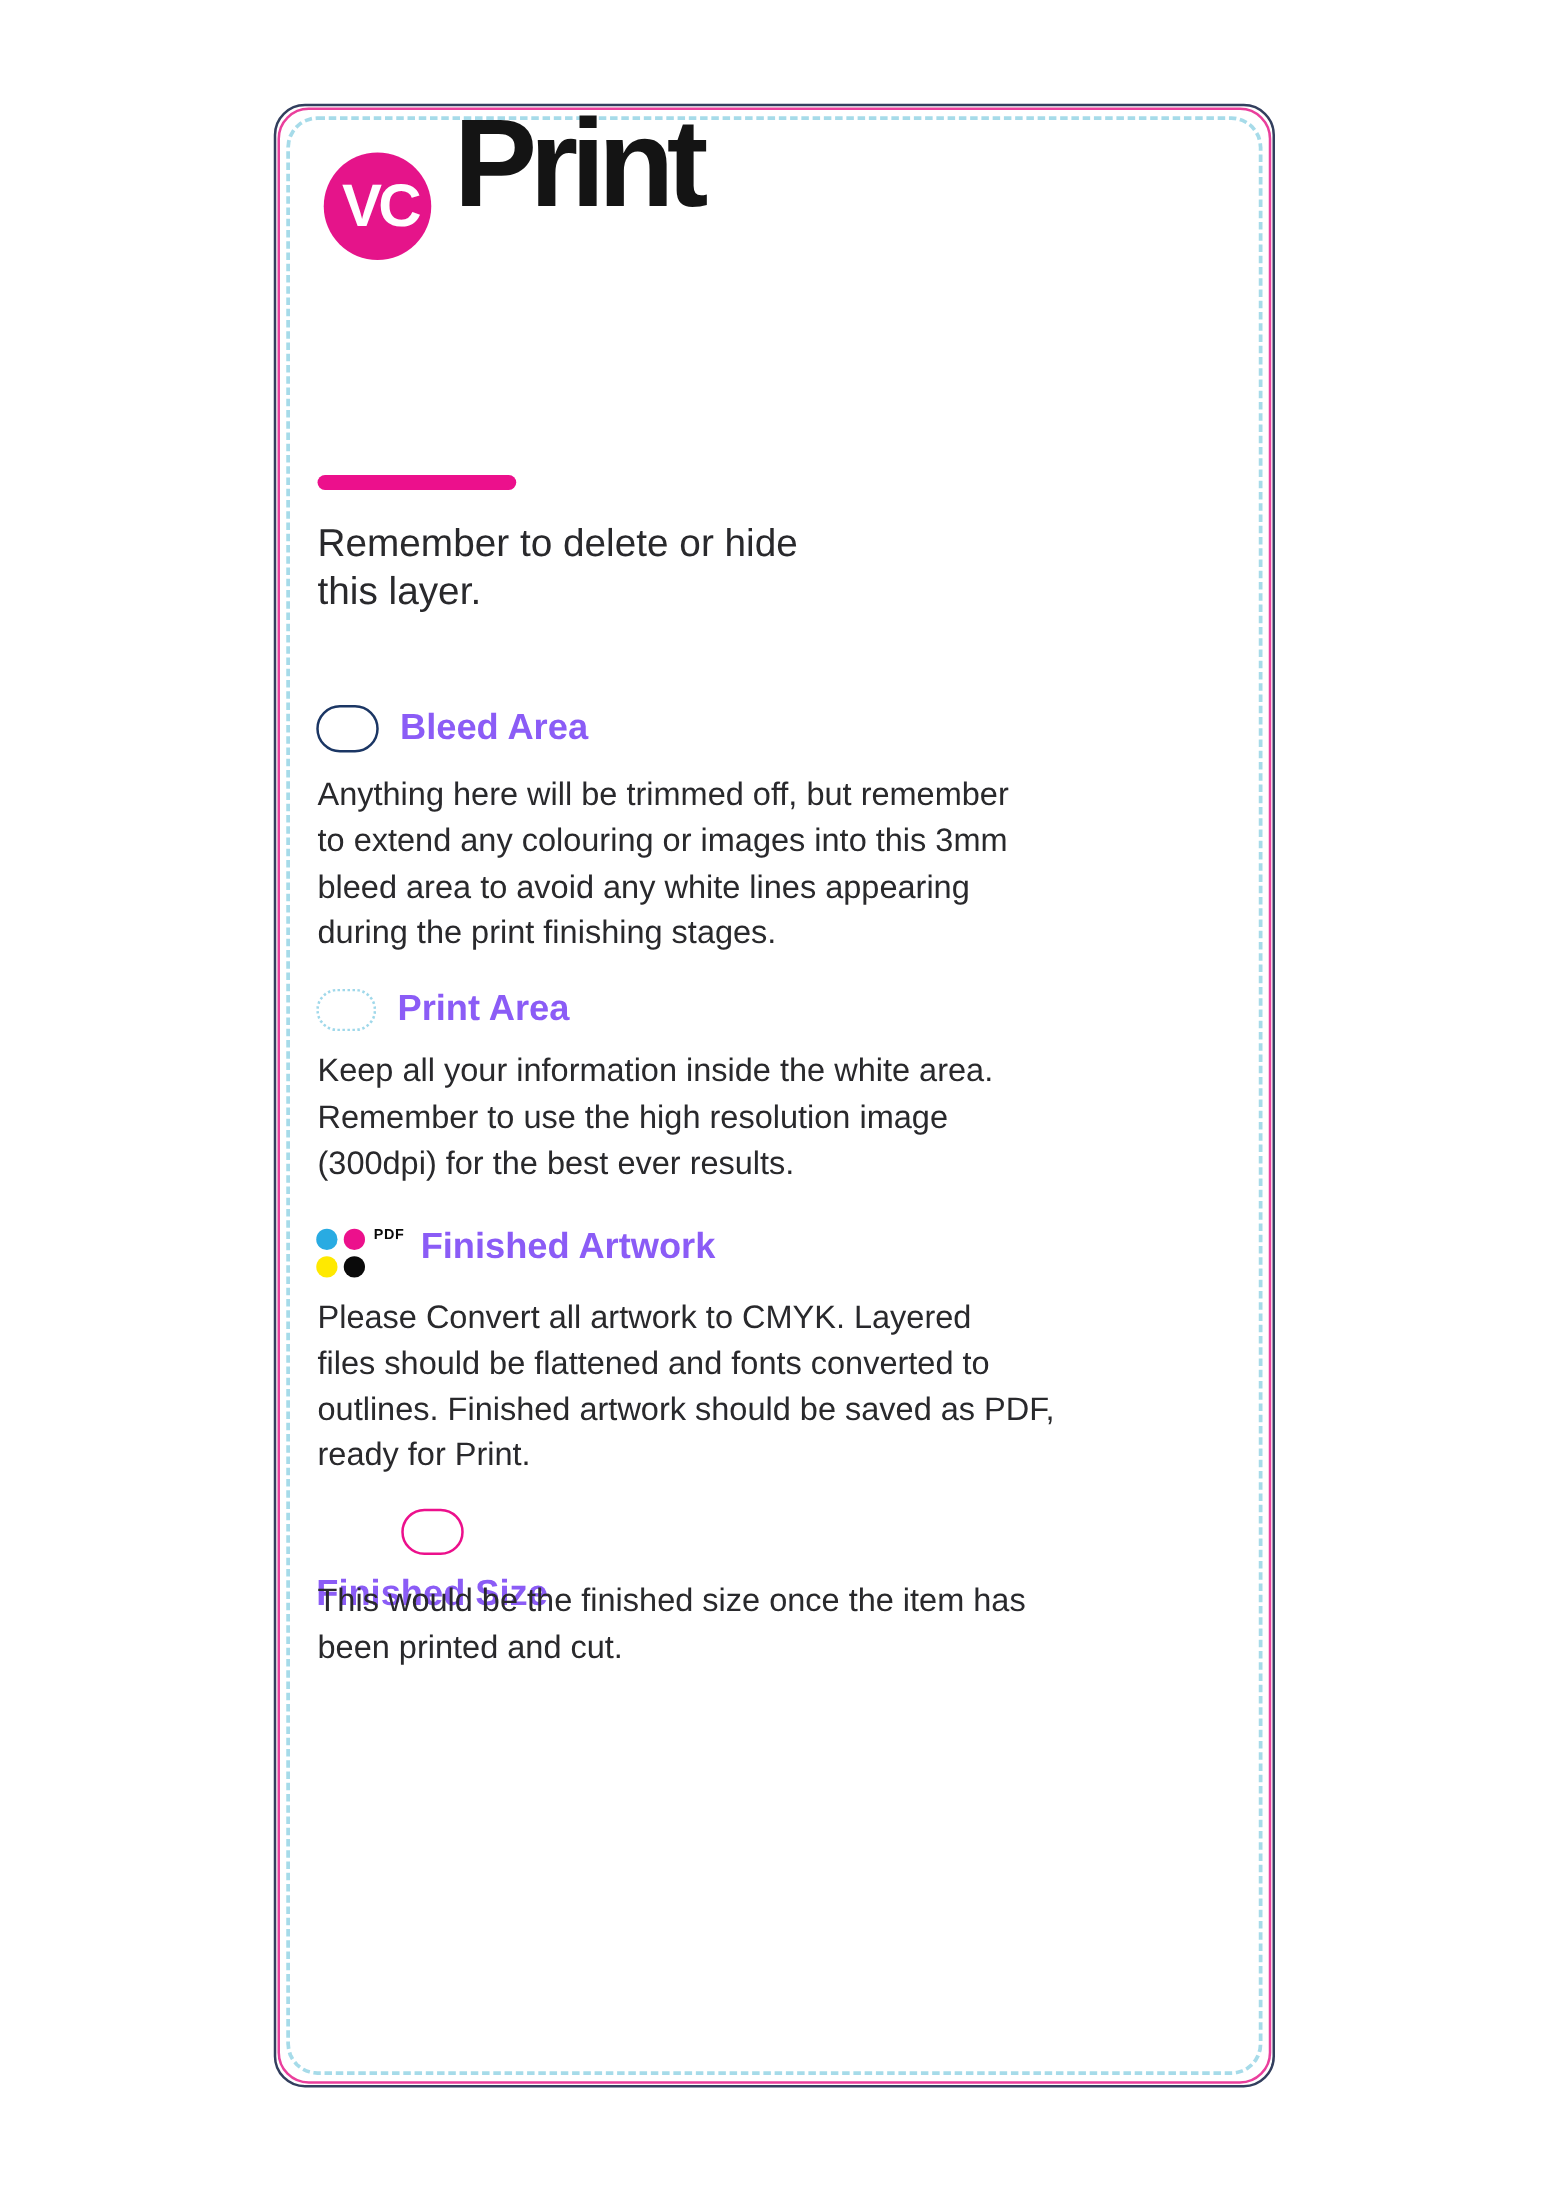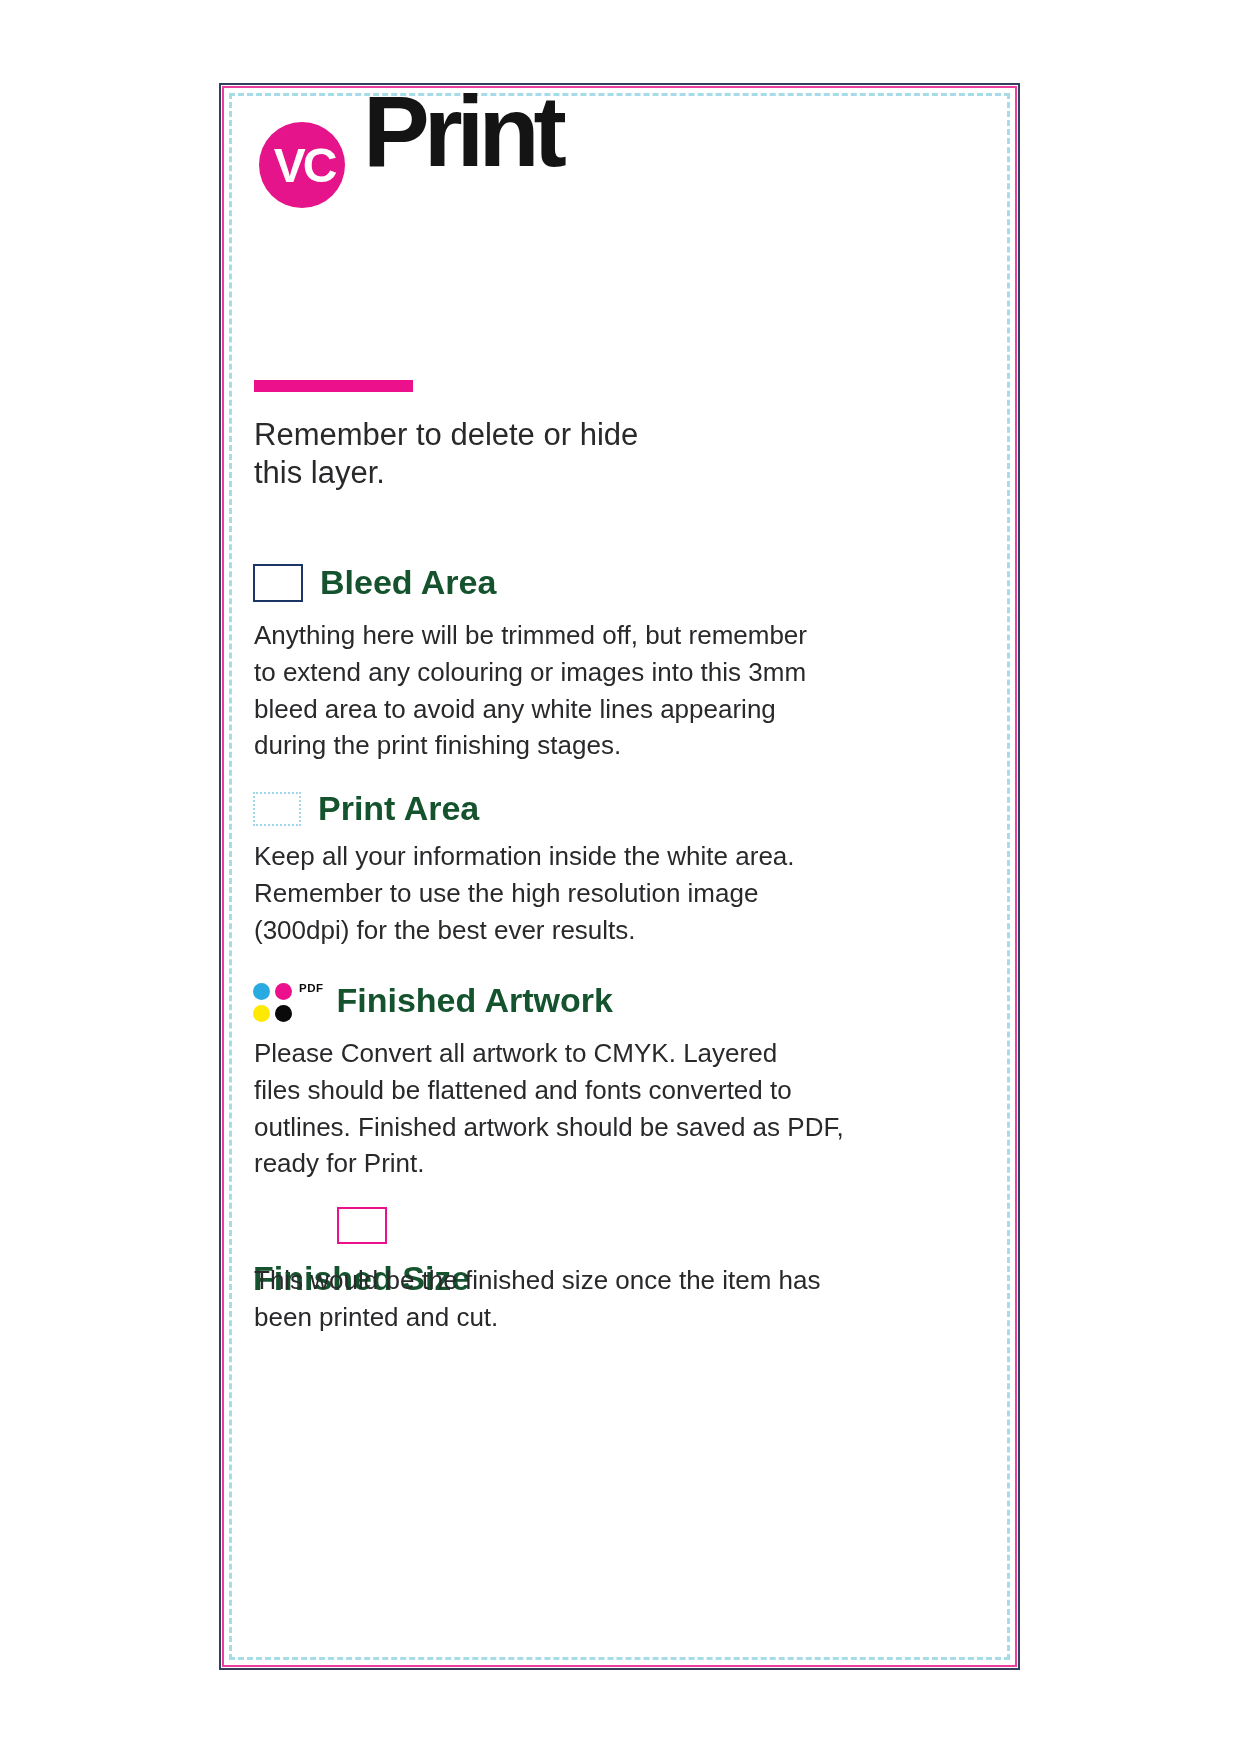--- a/index.html
+++ b/index.html
@@ -1,15 +1,15 @@
 <!DOCTYPE html>
 <html><head>
 <meta charset="utf-8">
 <style>
-  * { margin:0; padding:0; box-sizing:border-box; }
+  * { margin:0; padding:0; box-sizing:border-box;border-radius:25px; }
   html,body { background:#ffffff; }
   body { font-family:"Liberation Sans","DejaVu Sans",sans-serif; color:#27272a; }
 
   .canvas {
     position:relative; width:1241px; height:1754px;
     background:#ffffff; overflow:hidden;
   }
 
   
   .page {
@@ -52,21 +52,21 @@
     position:absolute; left:33px; top:295px; width:159px; height:12px;
     background:#ec108c;
   }
   .intro {
     position:absolute; left:33px; top:331px;
     font-size:31px; line-height:38px; color:#29292c; white-space:pre-line;
   }
 
   
   .sec-row { position:absolute; left:32px; display:flex; align-items:center; gap:17px; }
-  .sec-label { font-size:34px; font-weight:600; color:#14532d; line-height:1; padding-bottom:2px; }
+  .sec-label { font-size:29px; font-weight:600; color:#8b5cf6; line-height:1; padding-bottom:2px; }
   .sec-body {
     position:absolute; left:33px;
     font-size:26px; line-height:36.8px; color:#29292c; white-space:pre-line;
   }
 
   .box-bleed { width:50px; height:38px; border:2px solid #1b3664; background:#fff; }
   .box-safe  { width:48px; height:34px; border:2px dotted #9fd8ea; background:#fff; }
   .box-size  { width:50px; height:37px; border:2px solid #ec108c; background:#fff; }
 
   .row-artwork { align-items:flex-start; gap:0; }

